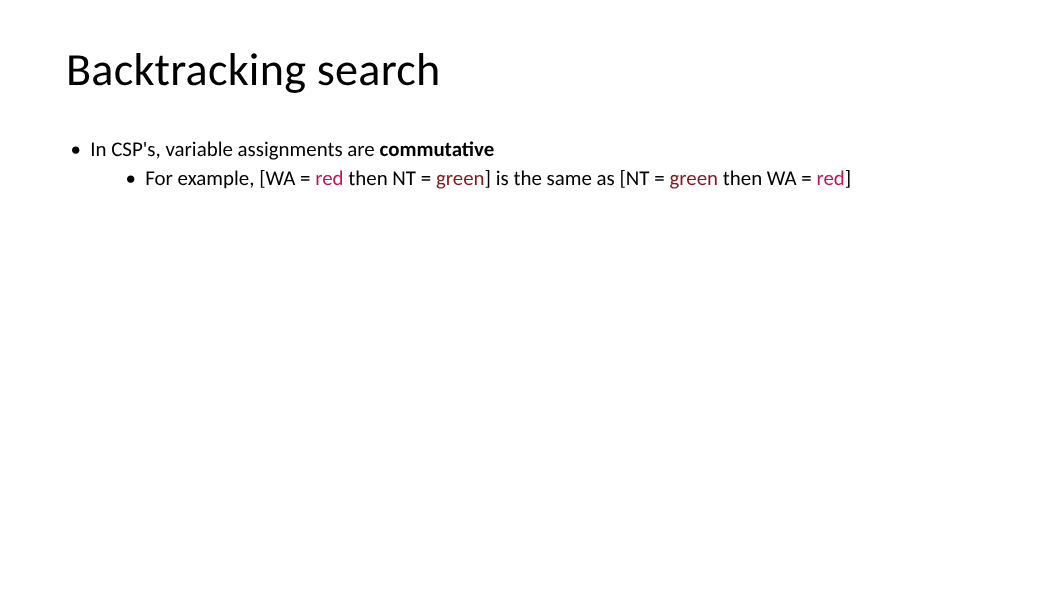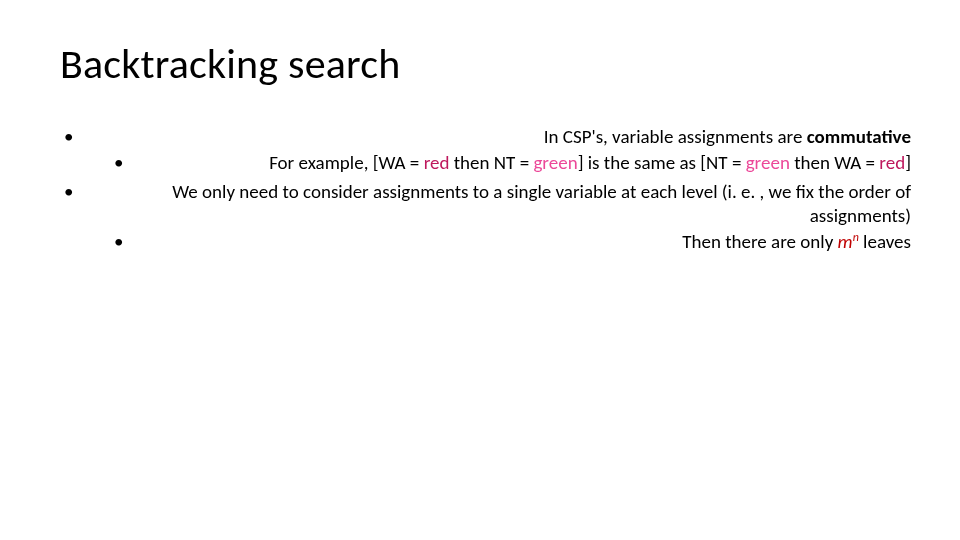--- a/index.html
+++ b/index.html
@@ -9,37 +9,36 @@
     height: 540px;
     background: #ffffff;
     font-family: Calibri, "Segoe UI", Arial, sans-serif;
     color: #000000;
     overflow: hidden;
   }
   .slide {
     box-sizing: border-box;
     width: 960px;
     height: 540px;
-    padding: 38px 49px 0 60px;
+    padding: 38px 77px 0 60px;
   }
   .title {
     font-size: 42px;
     font-weight: 400;
     letter-spacing: 0.2px;
     margin: 0 0 36px 0;
   }
   .content {
     font-size: 19px;
     line-height: 1.28;
   }
   ul.lvl1 {
     list-style: none;
     margin: 0;
     padding: 0;
-    text-align: right;
   }
   ul.lvl1 > li {
     position: relative;
     padding-left: 22px;
     margin-bottom: 4px;
   }
   ul.lvl1 > li::before {
     content: "•";
     position: absolute;
     left: 4px;
@@ -59,21 +58,21 @@
   ul.lvl2 > li::before {
     content: "•";
     position: absolute;
     left: 4px;
     top: 0;
     font-size: 19px;
   }
   .bold { font-weight: 700; }
   .italic { }
   .red { color: #be185d; }
-  .green { color: #ec4899; }
+  .green { color: #7f1d1d; }
   .formula { font-style: italic; color: #c00000; font-weight: 400; }
   .sup { font-size: 12px; vertical-align: super; font-style: italic; color: #c00000; }
 </style>
 </head>
 <body>
 
 <div class="slide">
 
   <h1 class="title">Backtracking search</h1>
 
@@ -82,26 +81,18 @@
 
       <li>
         <span>In CSP's, variable assignments are </span><span class="bold">commutative</span>
         <ul class="lvl2">
           <li>
             <span>For example, [</span><span class="italic">WA</span><span> = </span><span class="italic red">red</span><span> then </span><span class="italic">NT</span><span> = </span><span class="italic green">green</span><span>] is the same as [</span><span class="italic">NT</span><span> = </span><span class="italic green">green</span><span> then </span><span class="italic">WA</span><span> = </span><span class="italic red">red</span><span>]</span>
           </li>
         </ul>
       </li>
 
-      <li>
-        <span>We only need to consider assignments to a single variable at each level (i. e. , we fix the order of assignments)</span>
-        <ul class="lvl2">
-          <li>
-            <span> Then there are only </span><span class="formula">m</span><span class="sup">n</span><span> leaves</span>
-          </li>
-        </ul>
-      </li>
 
 
     </ul>
   </div>
 
 </div>
 
 </body></html>

